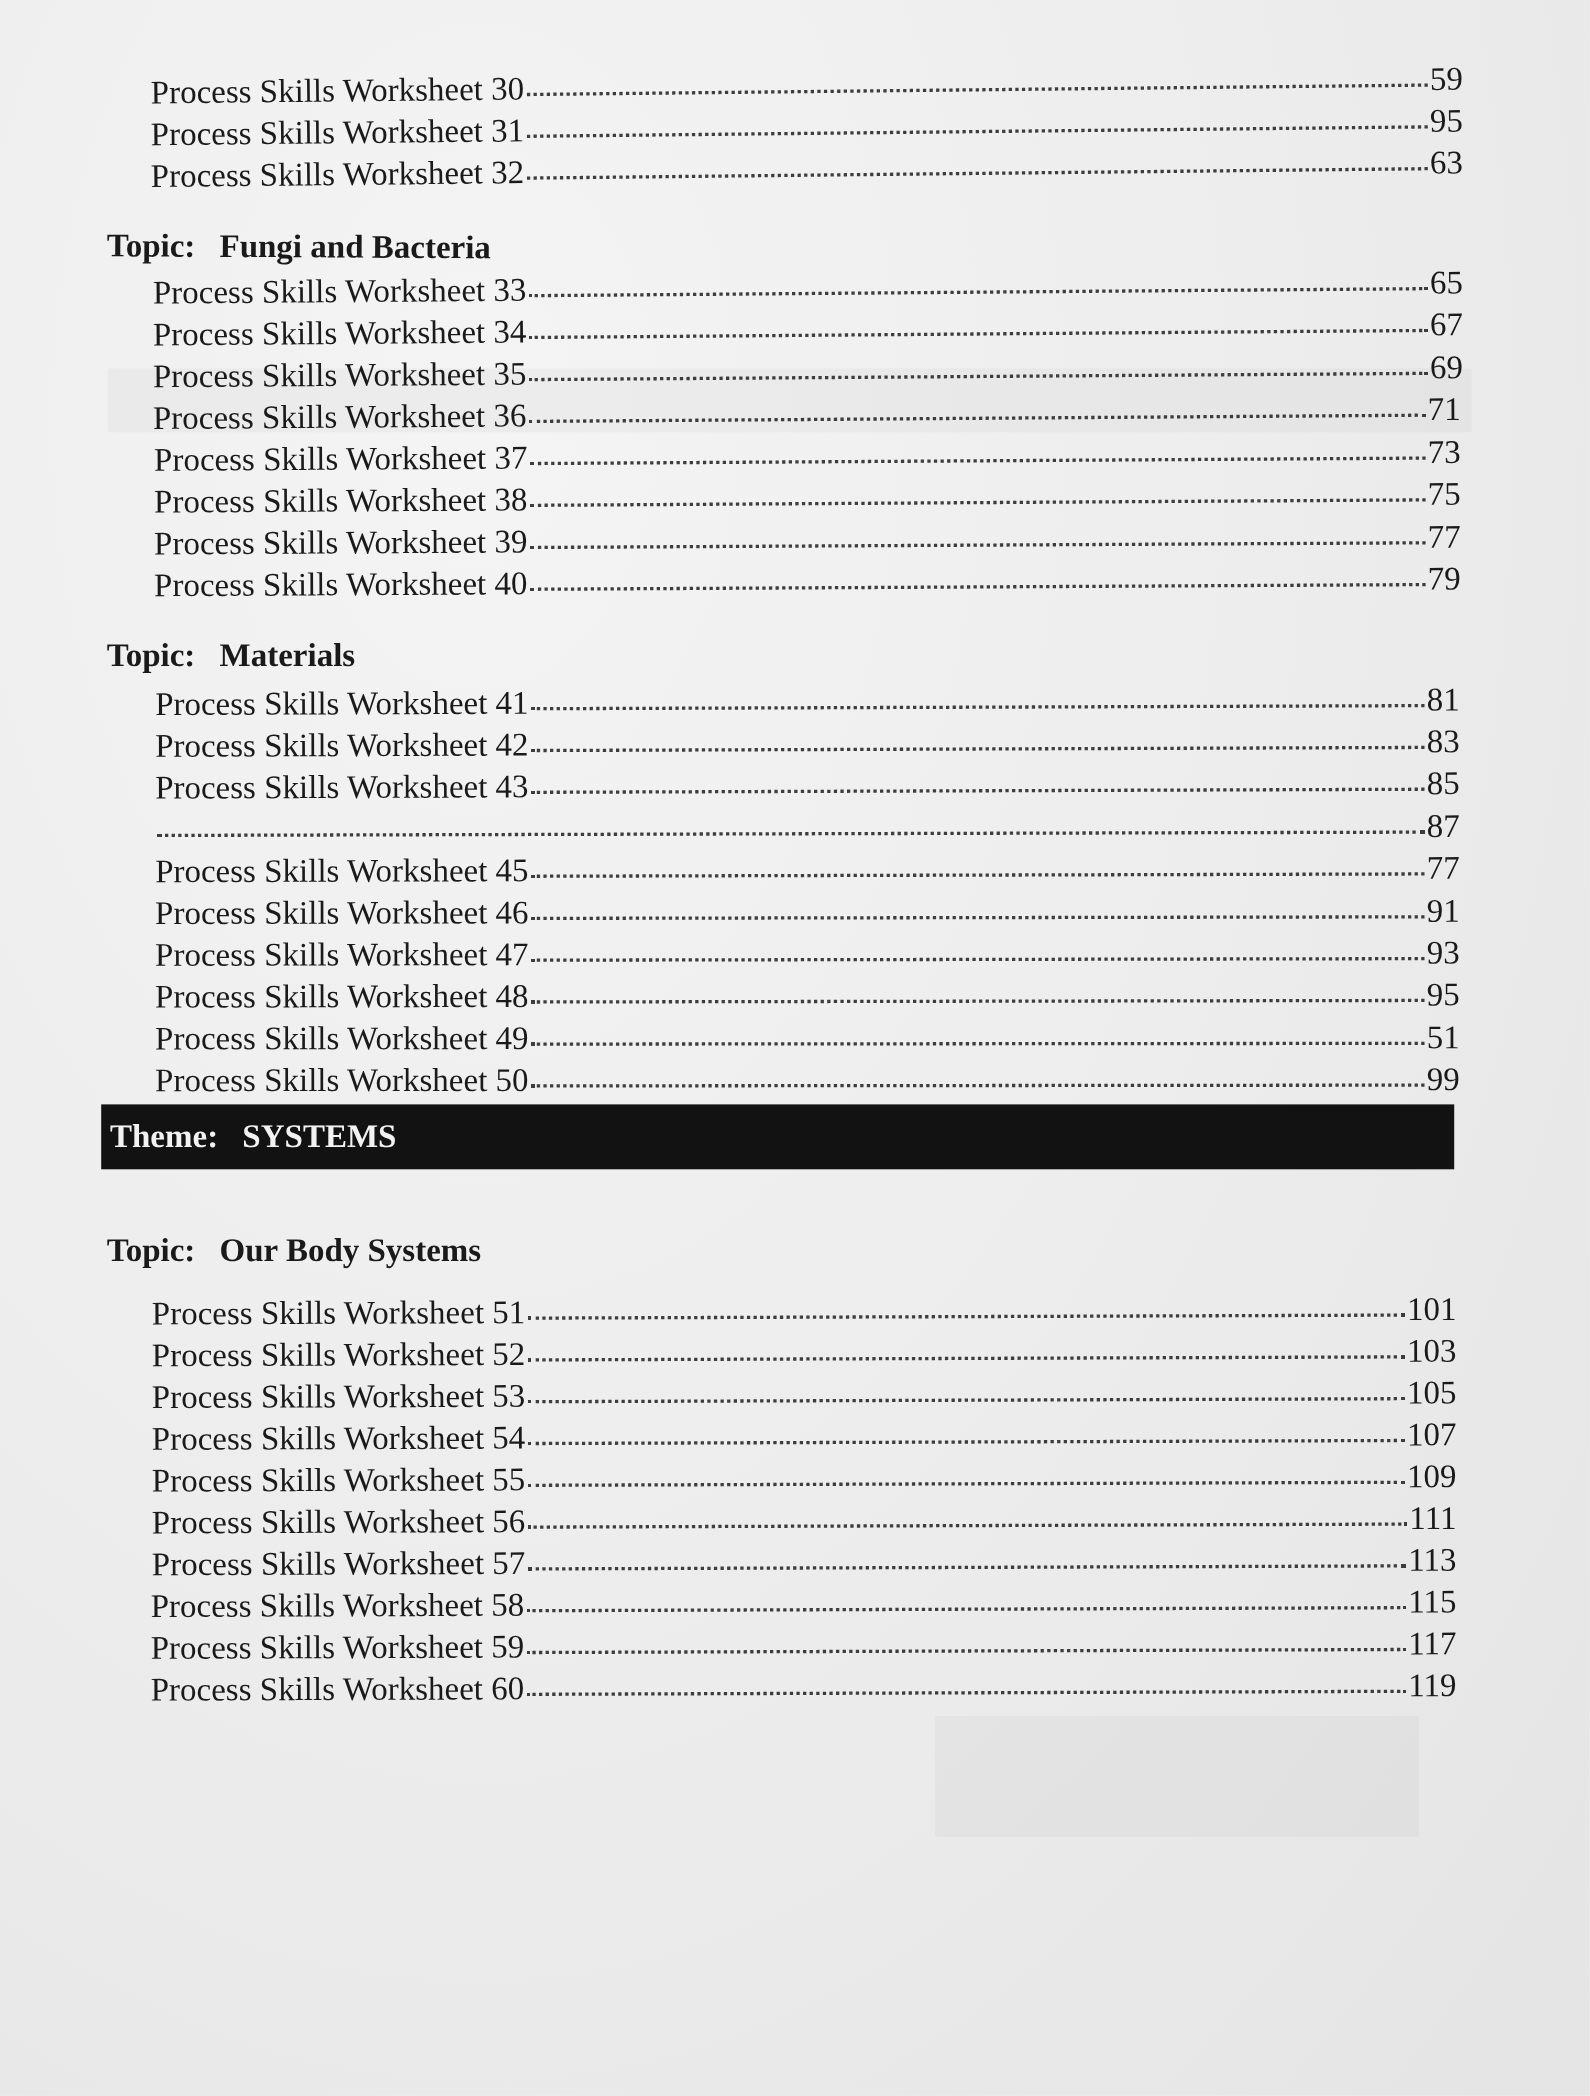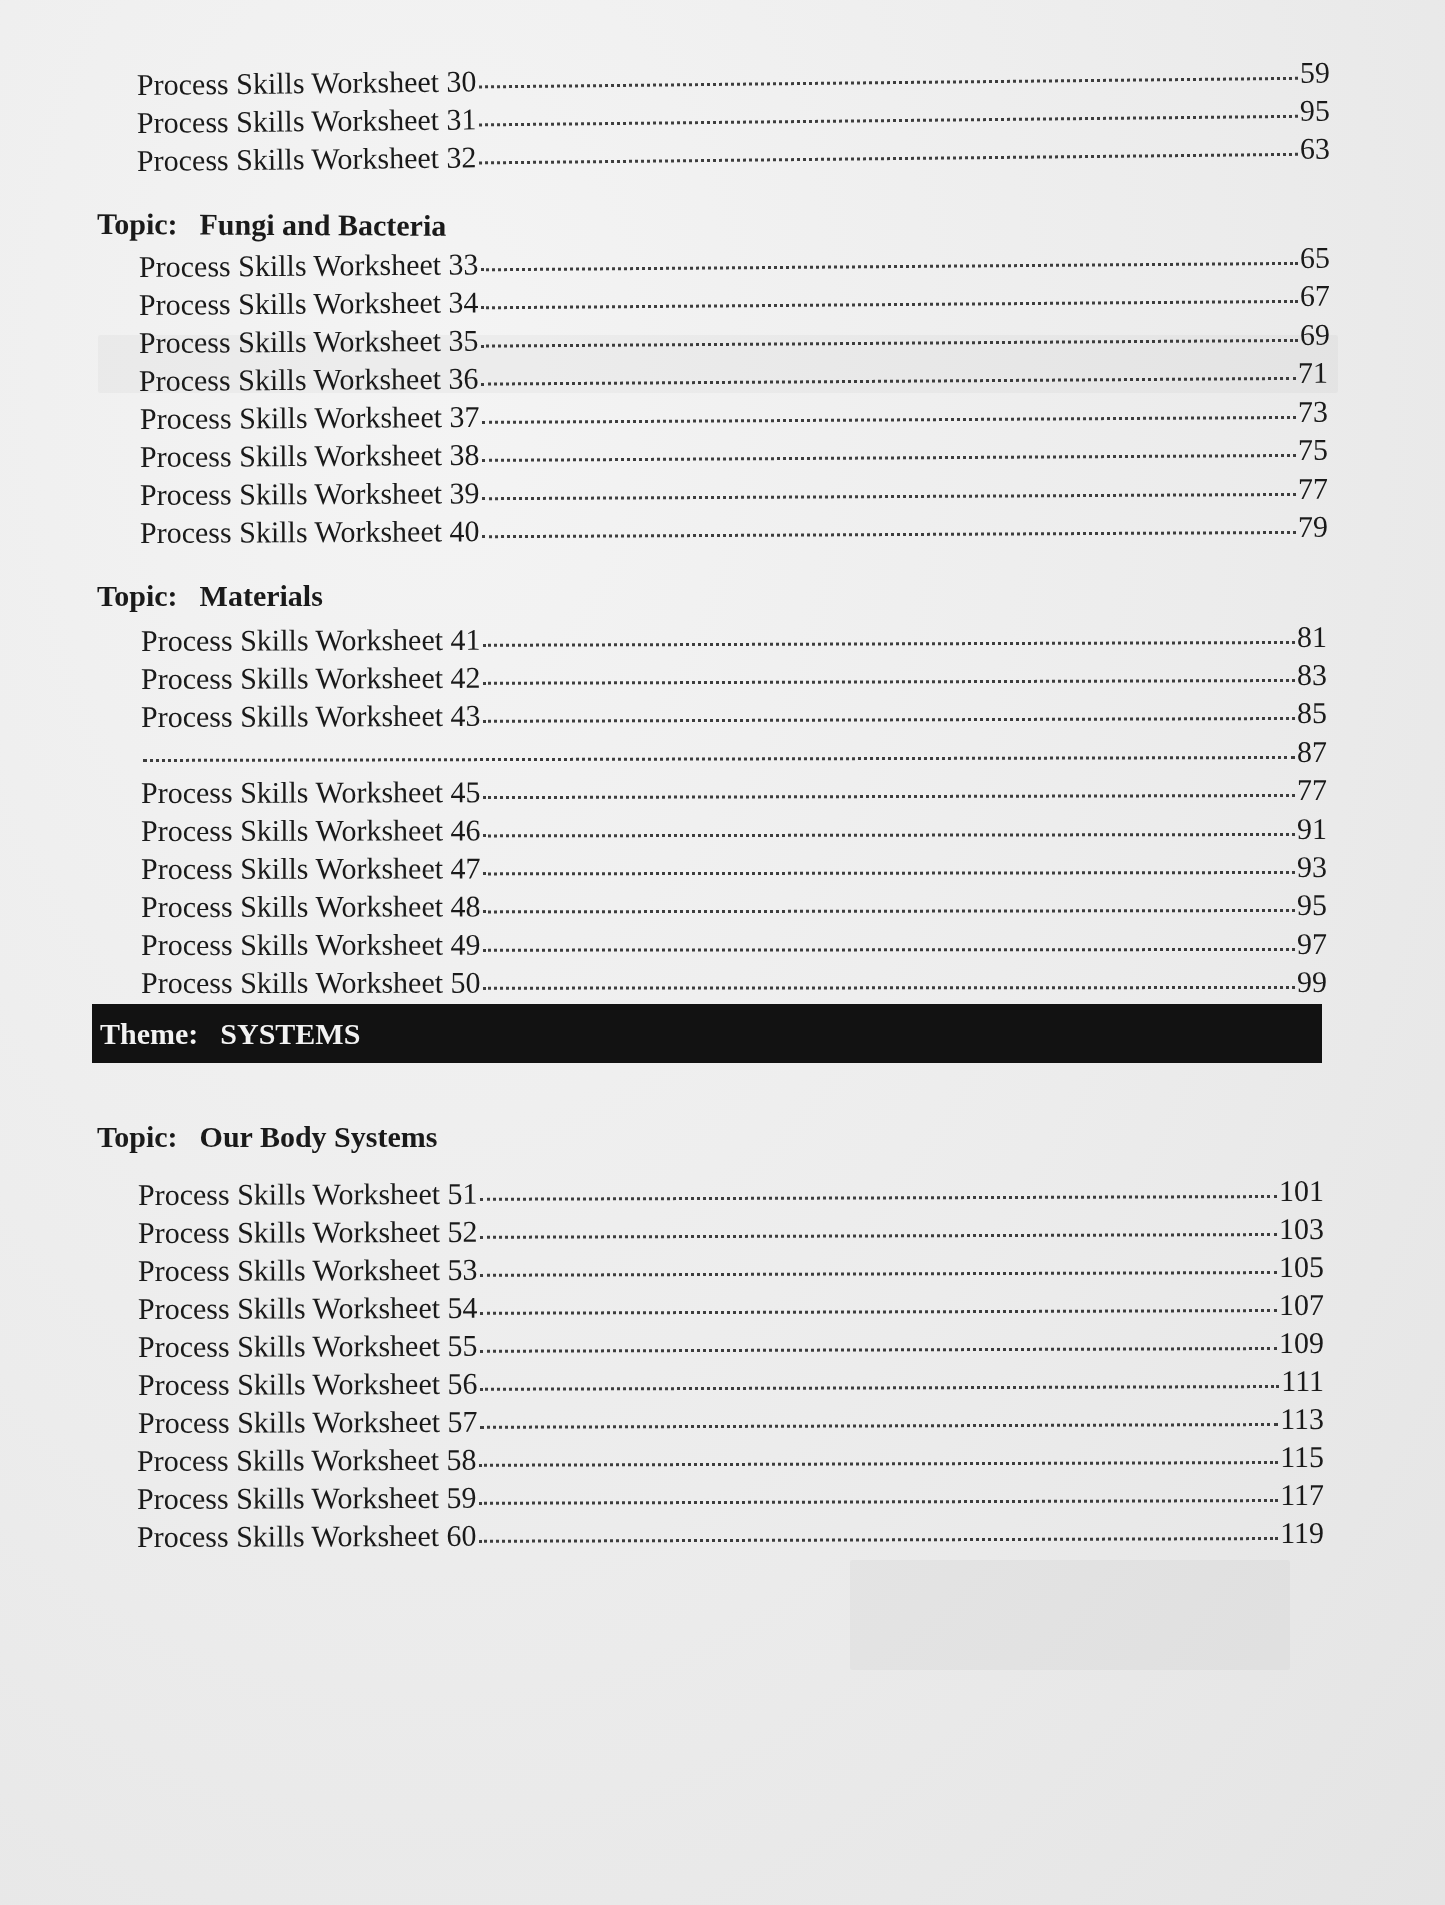--- a/index.html
+++ b/index.html
@@ -191,21 +191,21 @@
     <span class="page-num">93</span>
   </div>
   <div class="line" style="left:141px; top:888px; width:1186px; transform:rotate(-0.1deg); transform-origin:left center;">
     <span class="entry-label">Process Skills Worksheet 48</span>
     <span class="leader"></span>
     <span class="page-num">95</span>
   </div>
   <div class="line" style="left:141px; top:926px; width:1186px; transform:rotate(-0.05deg); transform-origin:left center;">
     <span class="entry-label">Process Skills Worksheet 49</span>
     <span class="leader"></span>
-    <span class="page-num">97</span>
+    <span class="page-num">51</span>
   </div>
   <div class="line" style="left:141px; top:964px; width:1186px; transform:rotate(-0.05deg); transform-origin:left center;">
     <span class="entry-label">Process Skills Worksheet 50</span>
     <span class="leader"></span>
     <span class="page-num">99</span>
   </div>
 
   <div class="theme-bar">
     <span class="theme-prefix">Theme:</span><span>SYSTEMS</span>
   </div>

